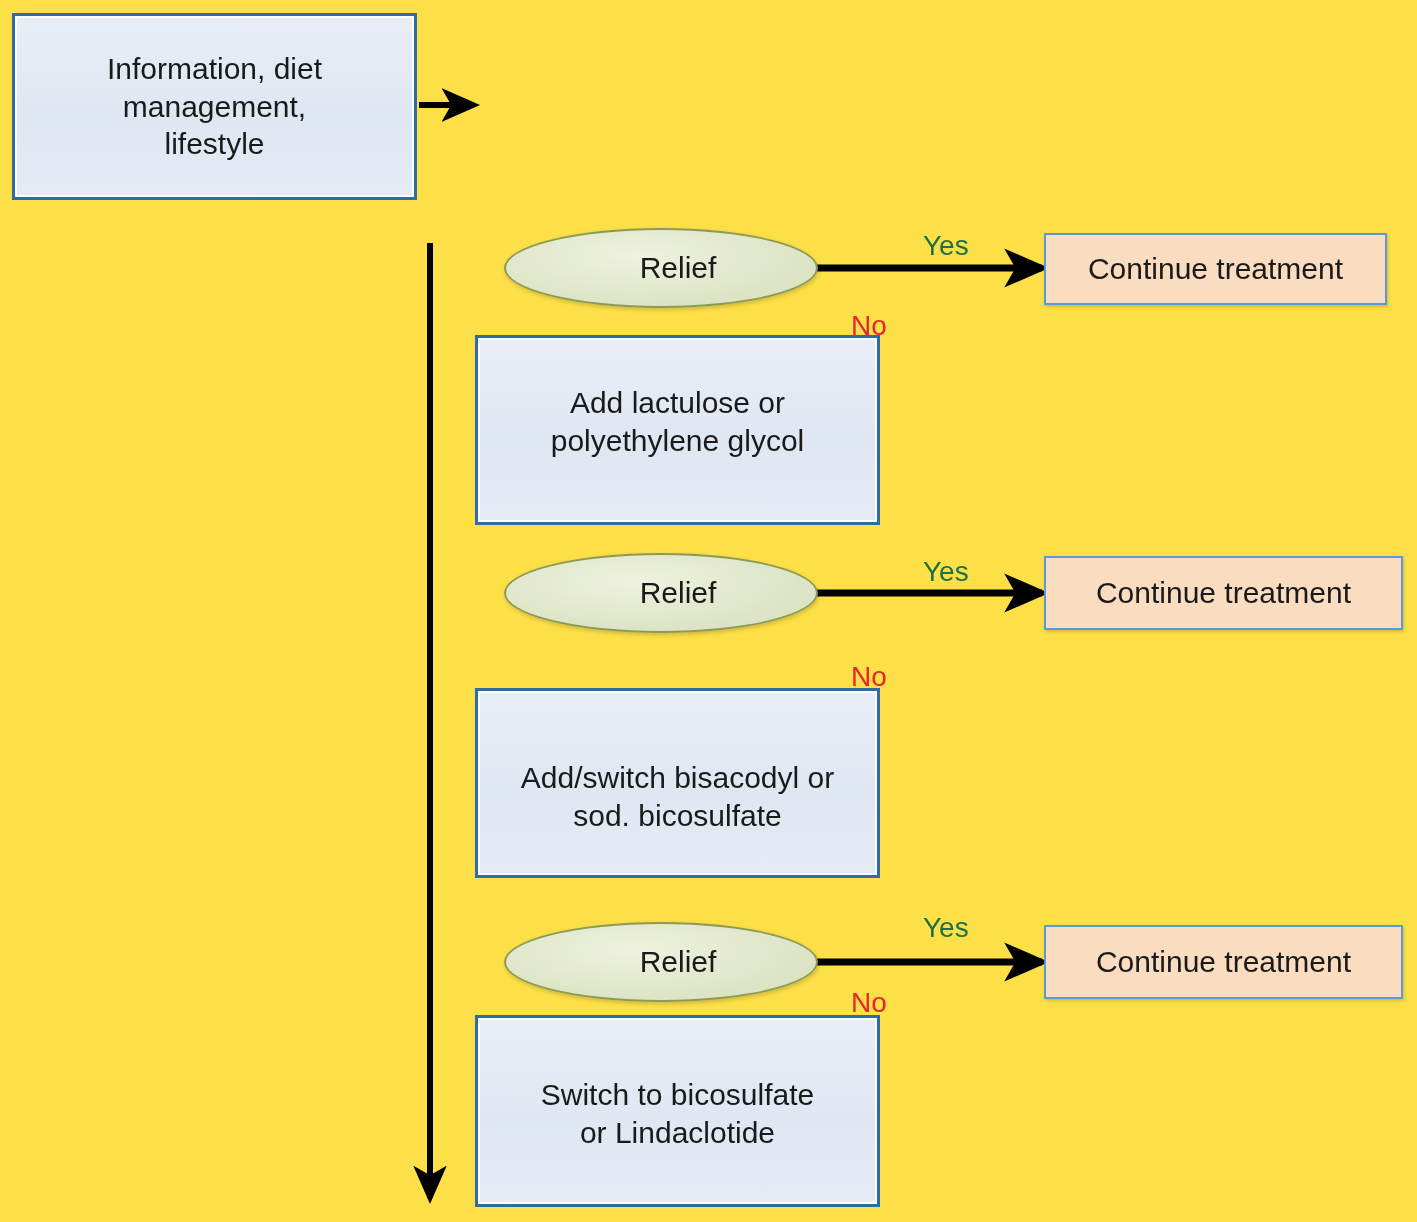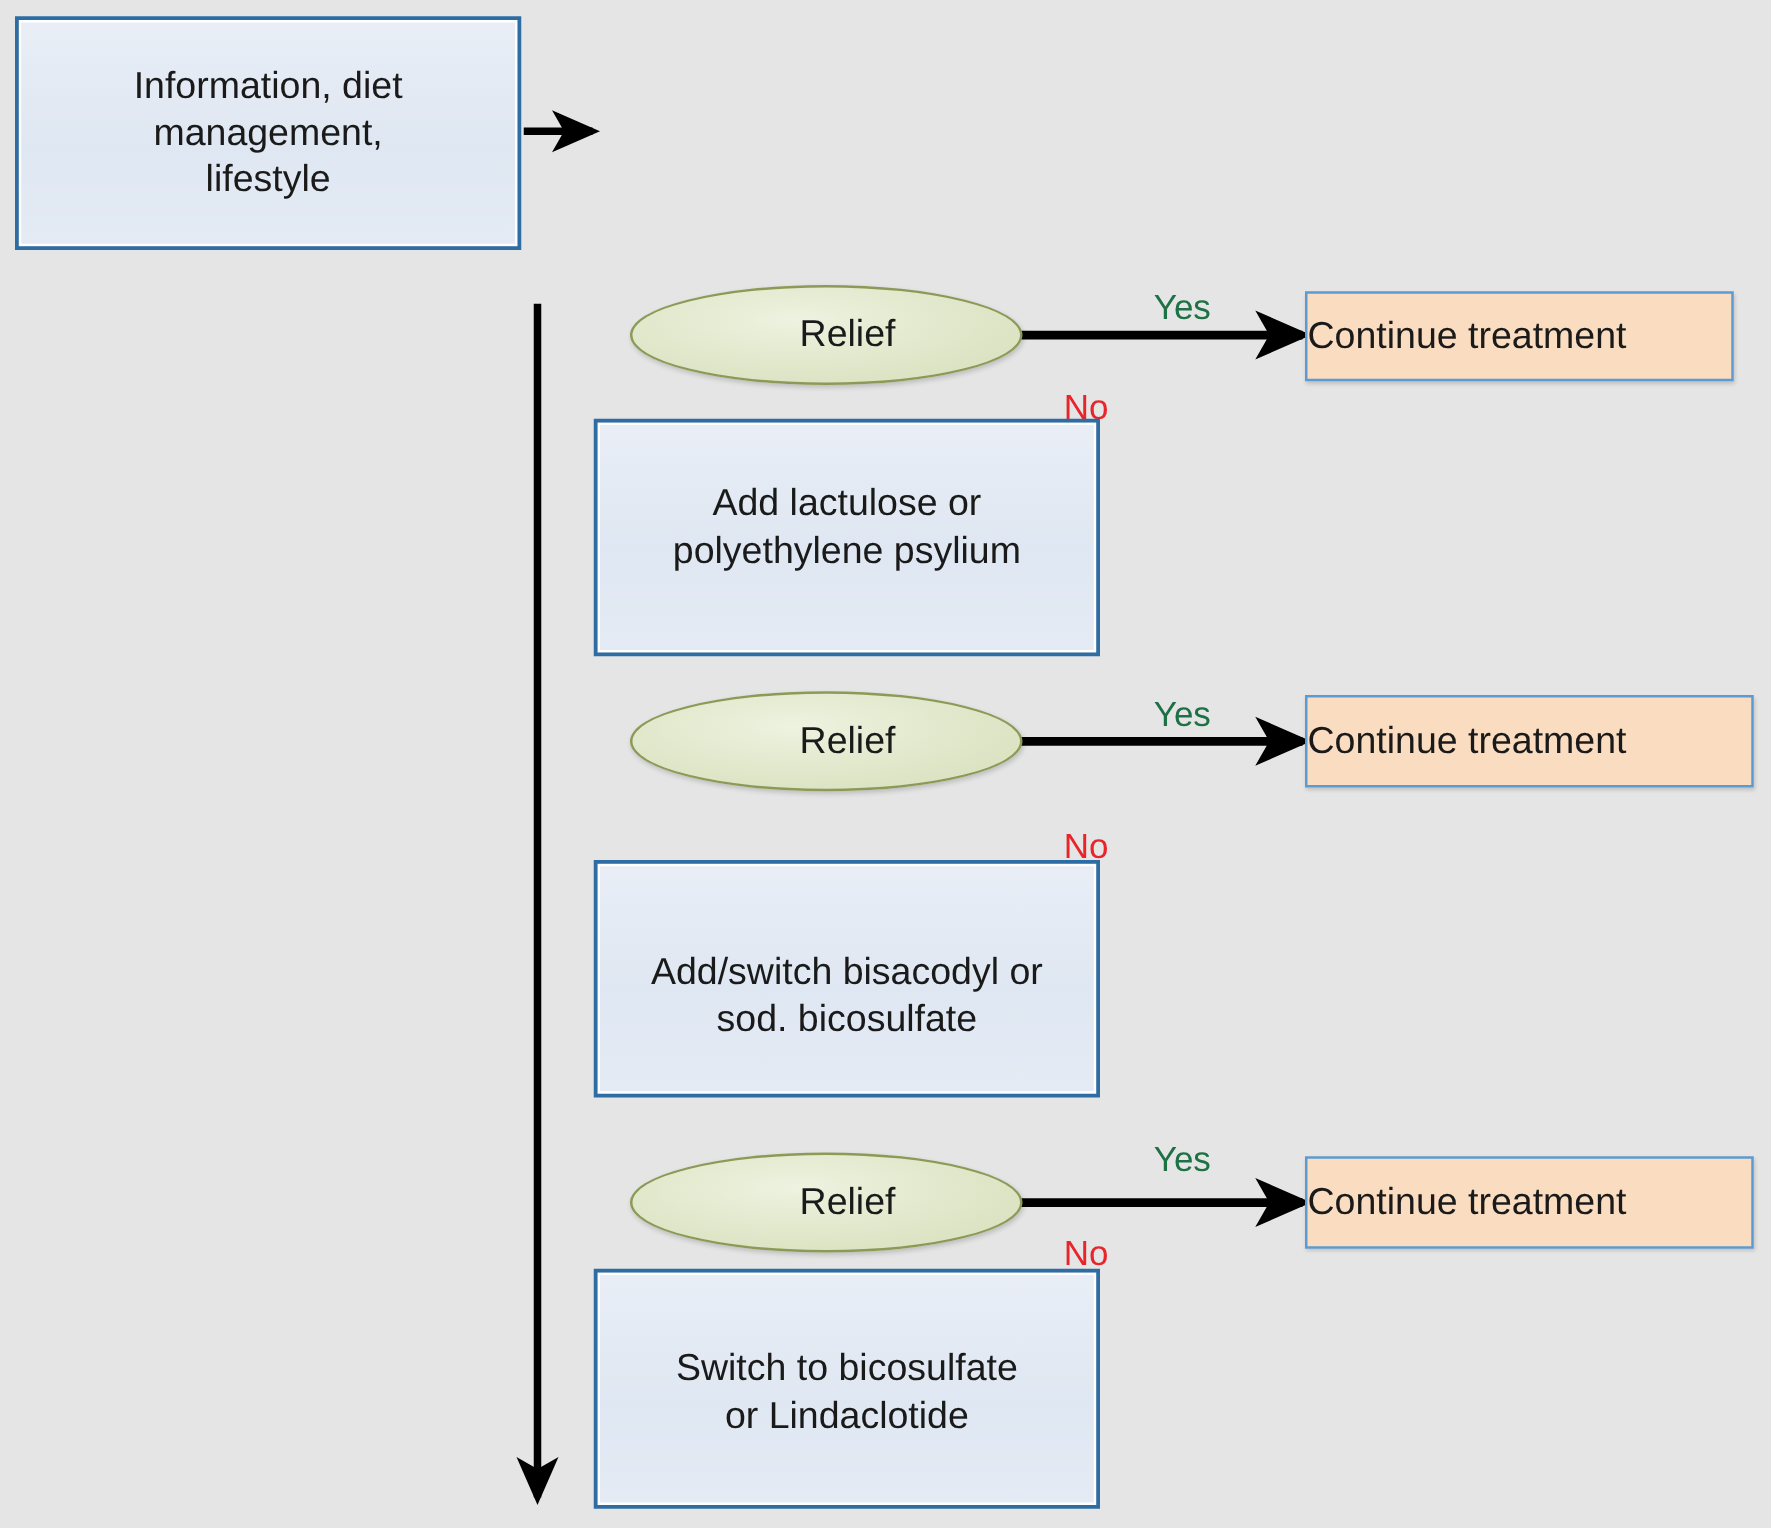--- a/index.html
+++ b/index.html
@@ -7,21 +7,21 @@
     padding: 0;
     background: #ffffff;
   }
   body {
     font-family: "Liberation Sans", sans-serif;
   }
   #canvas {
     position: relative;
     width: 1417px;
     height: 1222px;
-    background: #e5e5e5;
+    background: #fde047;
     overflow: hidden;
   }
 
   
   .proc-box {
     position: absolute;
     box-sizing: border-box;
     background: linear-gradient(180deg, #e9eef6 0%, #dfe7f2 55%, #e4ebf5 100%);
     border: 3px solid #2e6da4;
     box-shadow: inset 0 0 0 2px #ffffff;
@@ -40,21 +40,21 @@
   .proc-box.v-upper  { align-items: flex-start; }
 
   
   .result-box {
     position: absolute;
     box-sizing: border-box;
     background: #fadcc0;
     border: 2px solid #5b9bd5;
     display: flex;
     align-items: center;
-    justify-content: flex-start;
+    justify-content: center;
     box-shadow: 1px 2px 3px rgba(0,0,0,0.16);
   }
   .result-box .txt {
     font-size: 30px;
     color: #1a1a1a;
     text-align: center;
     white-space: nowrap;
   }
 
   
@@ -129,21 +129,21 @@
   <div class="edge-label yes" style="left:923px; top:230px;">Yes</div>
 
   <div class="result-box" style="left:1044px; top:233px; width:343px; height:72px;">
     <span class="txt">Continue treatment</span>
   </div>
 
   <div class="edge-label no" style="left:851px; top:310px;">No</div>
 
   <div class="proc-box v-upper" style="left:475px; top:335px; width:405px; height:190px; padding-top:46px;">
     <span class="txt">Add lactulose or
-polyethylene psylium</span>
+polyethylene glycol</span>
   </div>
 
   <div class="decision" style="left:504px; top:553px; width:314px; height:80px;">
     <span class="txt">Relief</span>
   </div>
 
   <div class="edge-label yes" style="left:923px; top:556px;">Yes</div>
 
   <div class="result-box" style="left:1044px; top:556px; width:359px; height:74px;">
     <span class="txt">Continue treatment</span>

